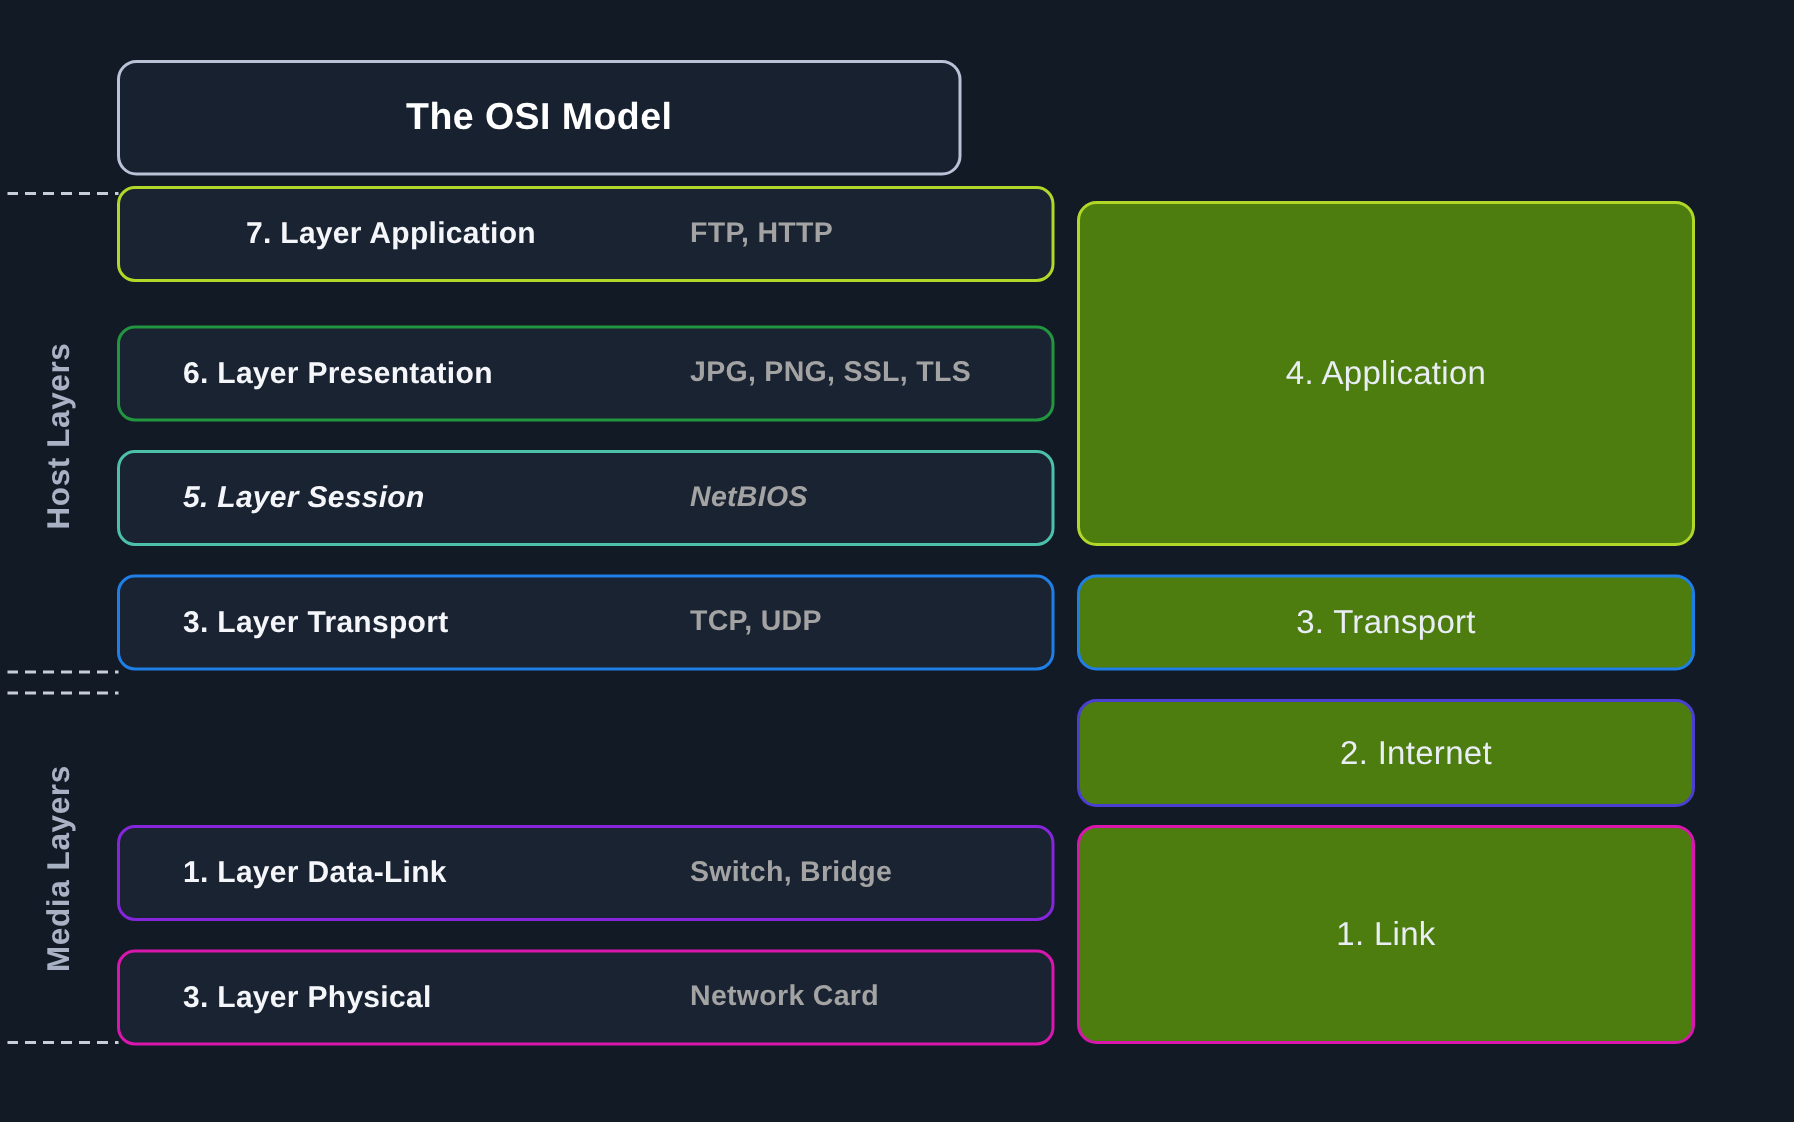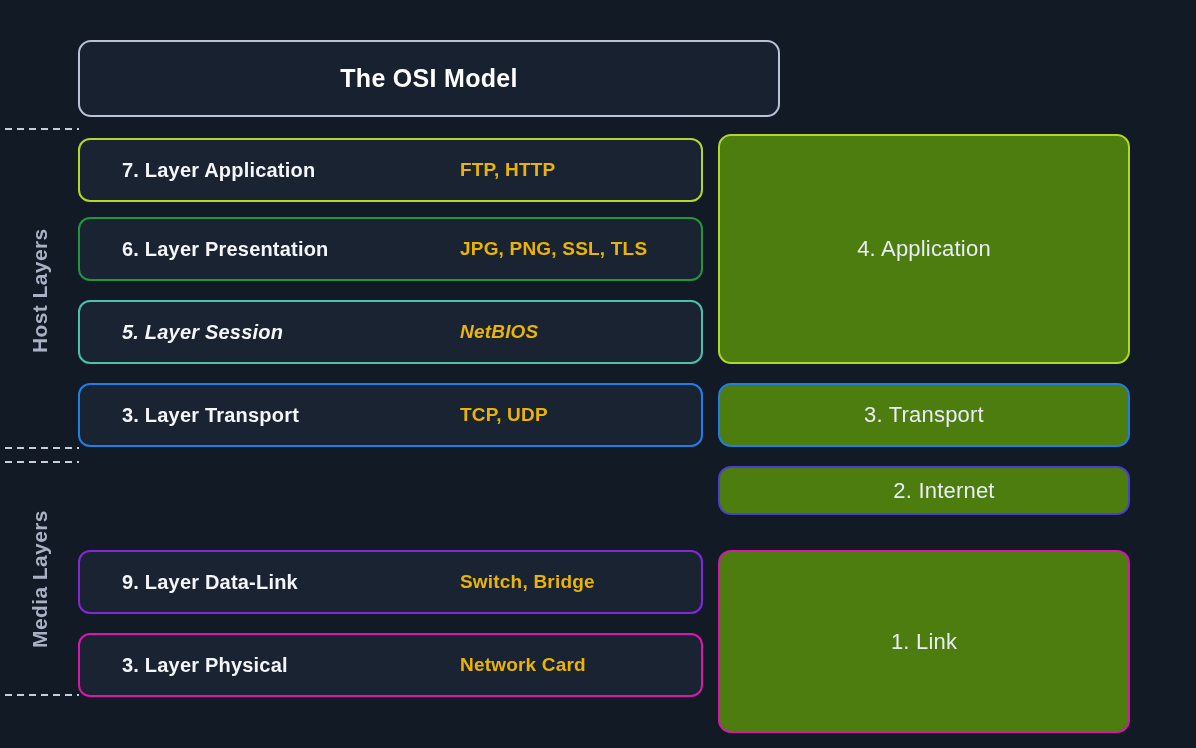--- a/index.html
+++ b/index.html
@@ -25,21 +25,21 @@
     border: 2px solid #b9c2d6;
     border-radius: 13px;
     display: flex;
     align-items: center;
     justify-content: center;
     color: #ffffff;
     font-size: 25px;
     font-weight: 700;
     letter-spacing: 0.3px;
   }
-  .osi-header  { left: 78px;  width: 702px; }
+  .osi-header  { left: 78px;  width: 563px; }
   .tcp-header  { left: 718px; width: 412px; }
 
   
   .osi-row {
     position: absolute;
     left: 78px;
     width: 625px;
     height: 64px;
     background: #1a2332;
     border: 2px solid #888;
@@ -50,26 +50,26 @@
   .osi-row .layer-label {
     margin-left: 42px;
     color: #f4f6fa;
     font-size: 20px;
     font-weight: 700;
     letter-spacing: 0.2px;
   }
   .osi-row .layer-examples {
     position: absolute;
     left: 380px;
-    color: #eab308;
+    color: #a3a3a3;
     font-size: 19px;
     font-weight: 700;
     letter-spacing: 0.2px;
   }
-  .row-0 { top: 138px; }
+  .row-0 { top: 124px; padding-left: 42px; }
   .row-1 { top: 217px; }
   .row-2 { top: 300px; }
   .row-3 { top: 383px; }
   .row-4 { top: 466px; }
   .row-5 { top: 550px; }
   .row-6 { top: 633px; }
 
   
   .tcp-box {
     position: absolute;
@@ -81,22 +81,22 @@
     display: flex;
     align-items: center;
     justify-content: center;
     color: #e9edf4;
     font-size: 22px;
     font-weight: 400;
     letter-spacing: 0.2px;
   }
   .tcp-0 { top: 134px; height: 230px; }
   .tcp-1 { top: 383px; height: 64px;  }
-  .tcp-2 { top: 466px; height: 49px; padding-left: 40px;  }
-  .tcp-3 { top: 550px; height: 183px; }
+  .tcp-2 { top: 466px; height: 72px; padding-left: 40px;  }
+  .tcp-3 { top: 550px; height: 146px; }
 
   
   .dash {
     position: absolute;
     left: 5px;
     width: 74px;
     height: 2px;
     background-image: repeating-linear-gradient(90deg, #c7cdd9 0 7px, transparent 7px 12px);
   }
   .dash-1 { top: 128px; }
@@ -146,21 +146,21 @@
   </div>
   <div class="osi-row row-2" style="border-color: rgb(76, 192, 170); font-style: italic;">
     <span class="layer-label">5. Layer Session</span>
     <span class="layer-examples">NetBIOS</span>
   </div>
   <div class="osi-row row-3" style="border-color: rgb(31, 127, 230);">
     <span class="layer-label">3. Layer Transport</span>
     <span class="layer-examples">TCP, UDP</span>
   </div>
   <div class="osi-row row-5" style="border-color: rgb(133, 38, 219);">
-    <span class="layer-label">9. Layer Data-Link</span>
+    <span class="layer-label">1. Layer Data-Link</span>
     <span class="layer-examples">Switch, Bridge</span>
   </div>
   <div class="osi-row row-6" style="border-color: rgb(217, 22, 174);">
     <span class="layer-label">3. Layer Physical</span>
     <span class="layer-examples">Network Card</span>
   </div>
 
   <div class="tcp-box tcp-0" style="border-color: rgb(177, 216, 41);">4. Application</div>
   <div class="tcp-box tcp-1" style="border-color: rgb(31, 127, 230);">3. Transport</div>
   <div class="tcp-box tcp-2" style="border-color: rgb(75, 63, 209);">2. Internet</div>

